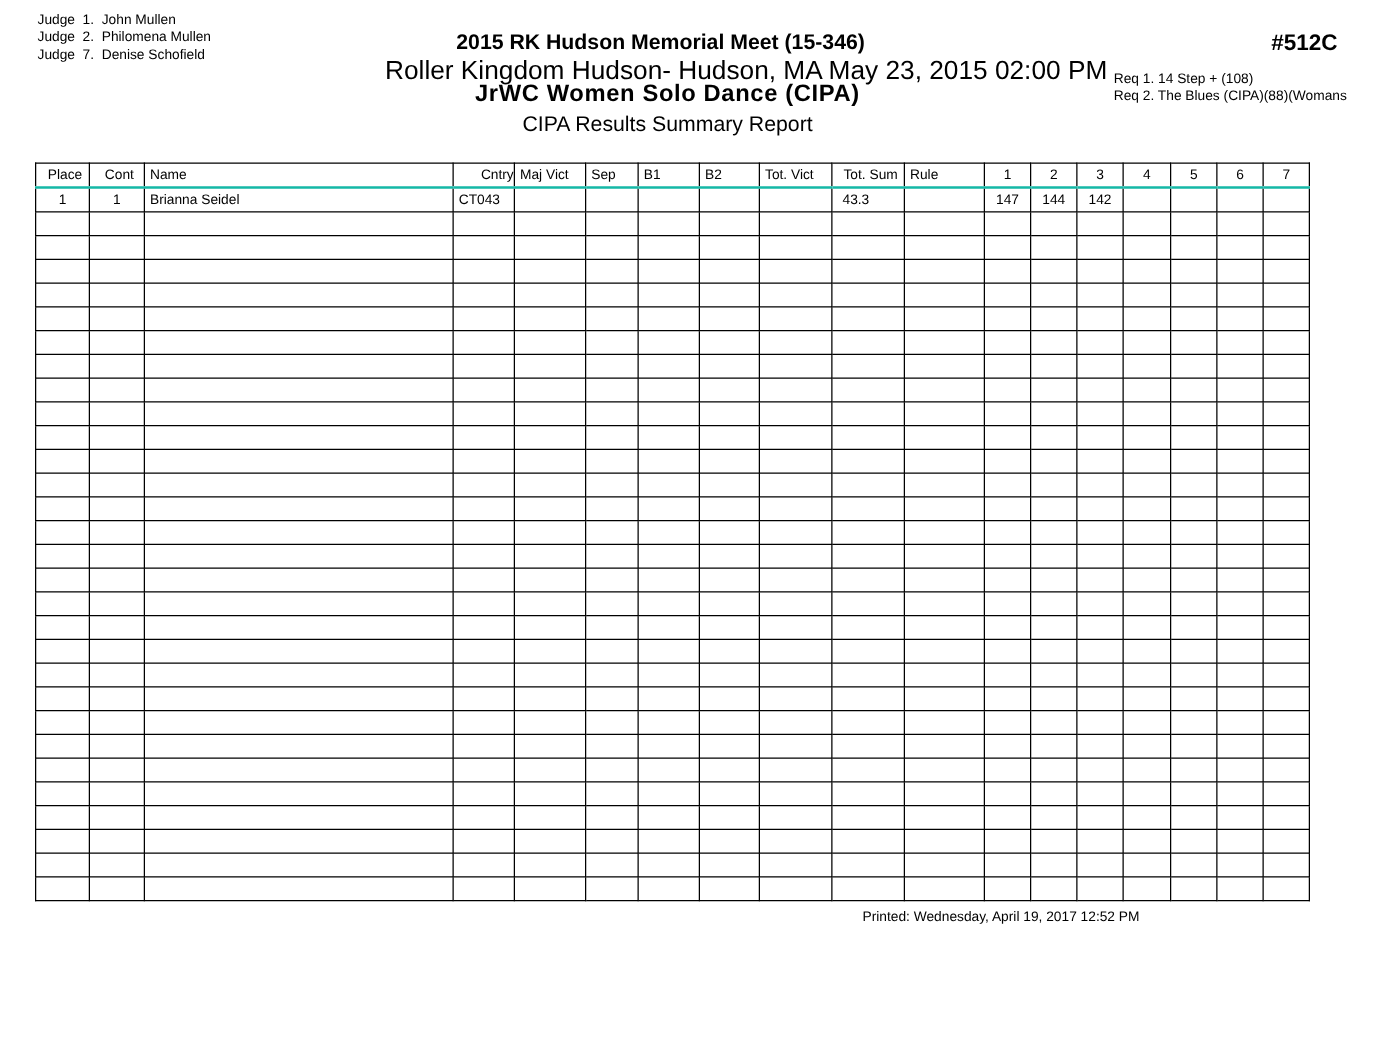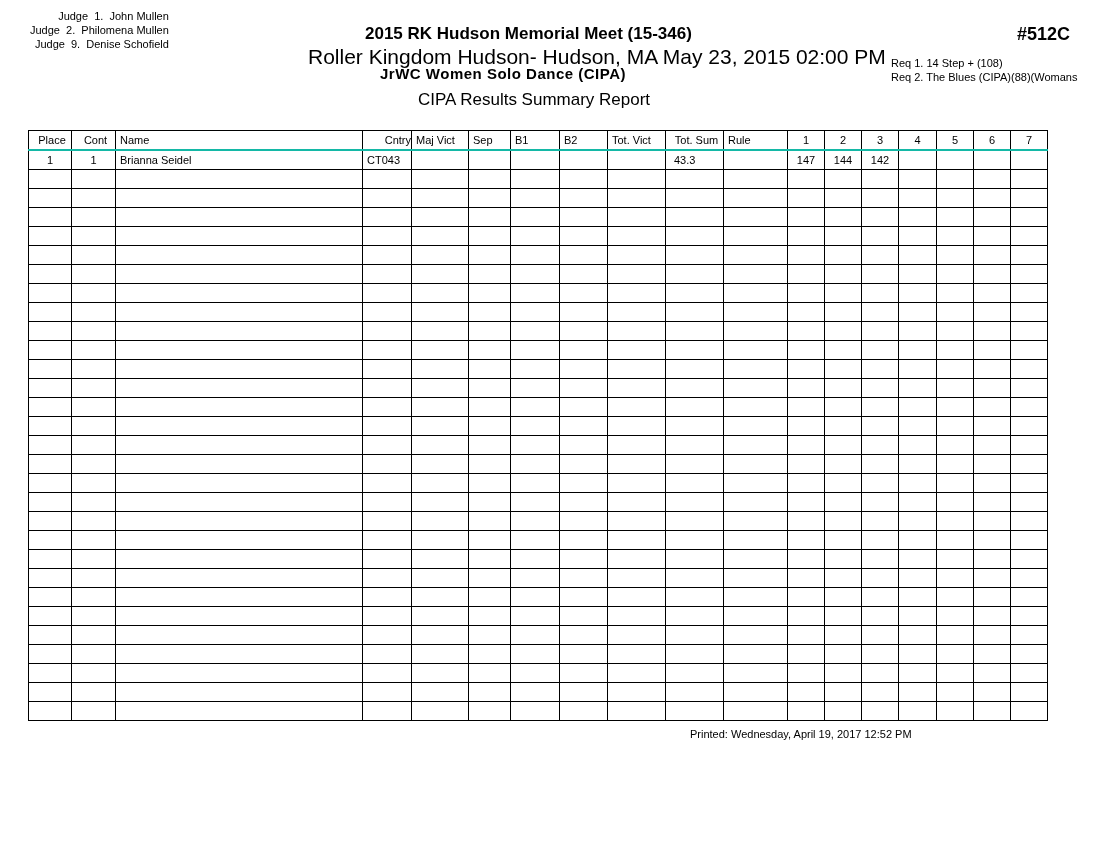--- a/index.html
+++ b/index.html
@@ -1,38 +1,38 @@
 <!DOCTYPE html>
 <html><head>
 <meta charset="utf-8">
 <style>
   html, body { margin: 0; padding: 0; background: #ffffff; }
   body { width: 1100px; height: 850px; position: relative; overflow: hidden; font-family: "Liberation Sans", sans-serif; color: #000; }
   .judges { position: absolute; left: 30px; top: 9px; font-size: 11px; line-height: 14px; }
-  .judges .row { white-space: pre; text-align: right; }
+  .judges .row { white-space: pre; }
   .t-meet { position: absolute; left: 365px; top: 24px; font-size: 17px; font-weight: bold; white-space: nowrap; }
   .t-venue { position: absolute; left: 308px; top: 45px; font-size: 21px; white-space: nowrap; }
-  .t-event { position: absolute; left: 380px; top: 65px; font-size: 15px; font-weight: bold; letter-spacing: 0.5px; white-space: nowrap; }
+  .t-event { position: absolute; left: 380px; top: 65px; font-size: 19px; font-weight: bold; letter-spacing: 0.5px; white-space: nowrap; }
   .t-report { position: absolute; left: 418px; top: 90px; font-size: 17px; white-space: nowrap; }
   .event-num { position: absolute; left: 1017px; top: 24px; font-size: 18px; font-weight: bold; }
   .reqs { position: absolute; left: 891px; top: 56px; font-size: 11px; line-height: 14px; white-space: nowrap; }
   table.results { position: absolute; left: 28px; top: 130px; border-collapse: collapse; table-layout: fixed; }
   table.results th, table.results td { border: 1px solid #000; padding: 0 0 0 4px; height: 18px; font-size: 11px; font-weight: normal; white-space: nowrap; overflow: hidden; vertical-align: middle; }
   table.results thead th { border-bottom: 2px solid #14b8a6; height: 18px; }
   table.results .c { text-align: center; padding: 0; }
   table.results .r-num { text-align: center; padding: 0; }
   .printed { position: absolute; left: 690px; top: 728px; font-size: 11px; white-space: nowrap; text-align: right; }
 </style>
 </head>
 <body>
 
 <div class="judges">
   <div class="row">Judge  1.  John Mullen</div>
   <div class="row">Judge  2.  Philomena Mullen</div>
-  <div class="row">Judge  9.  Denise Schofield</div>
+  <div class="row">Judge  7.  Denise Schofield</div>
 </div>
 
 <div class="t-meet">2015 RK Hudson Memorial Meet (15-346)</div>
 <div class="t-venue">Roller Kingdom Hudson- Hudson, MA  May 23, 2015  02:00 PM</div>
 <div class="t-event">JrWC Women Solo Dance (CIPA)</div>
 <div class="t-report">CIPA Results Summary Report</div>
 
 <div class="event-num">#512C</div>
 <div class="reqs">
   <div>Req  1.  14 Step + (108)</div>

